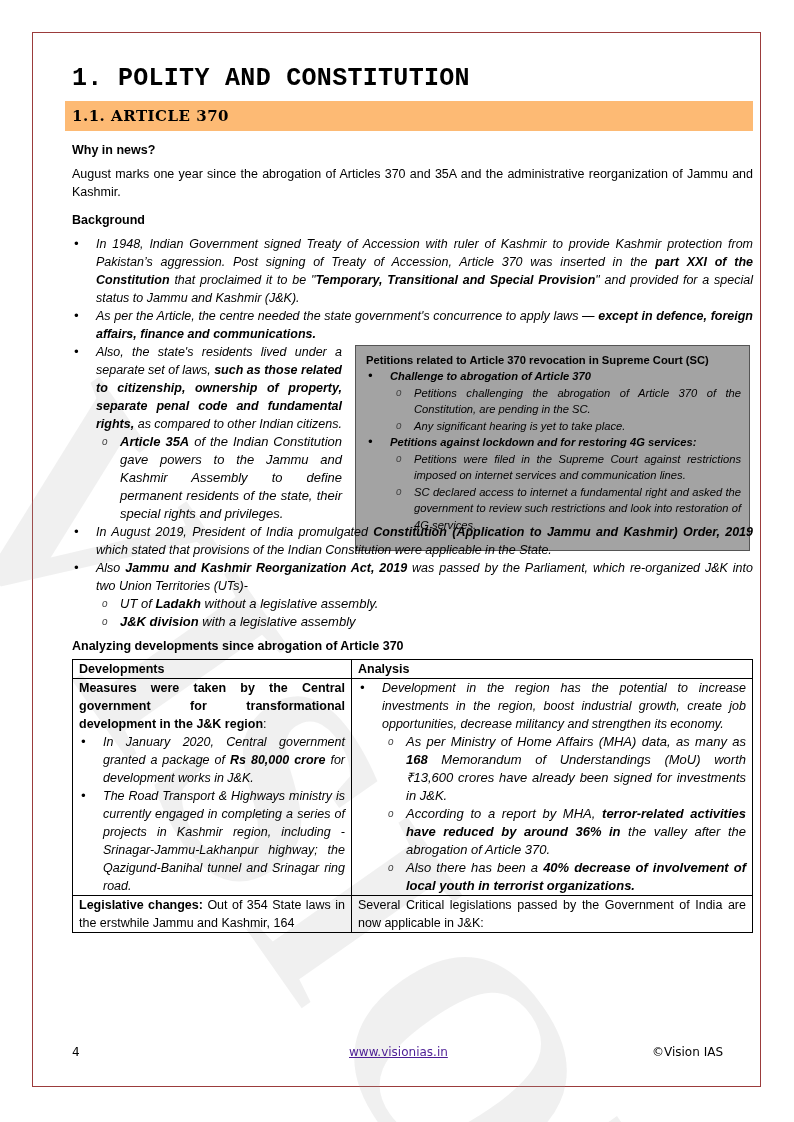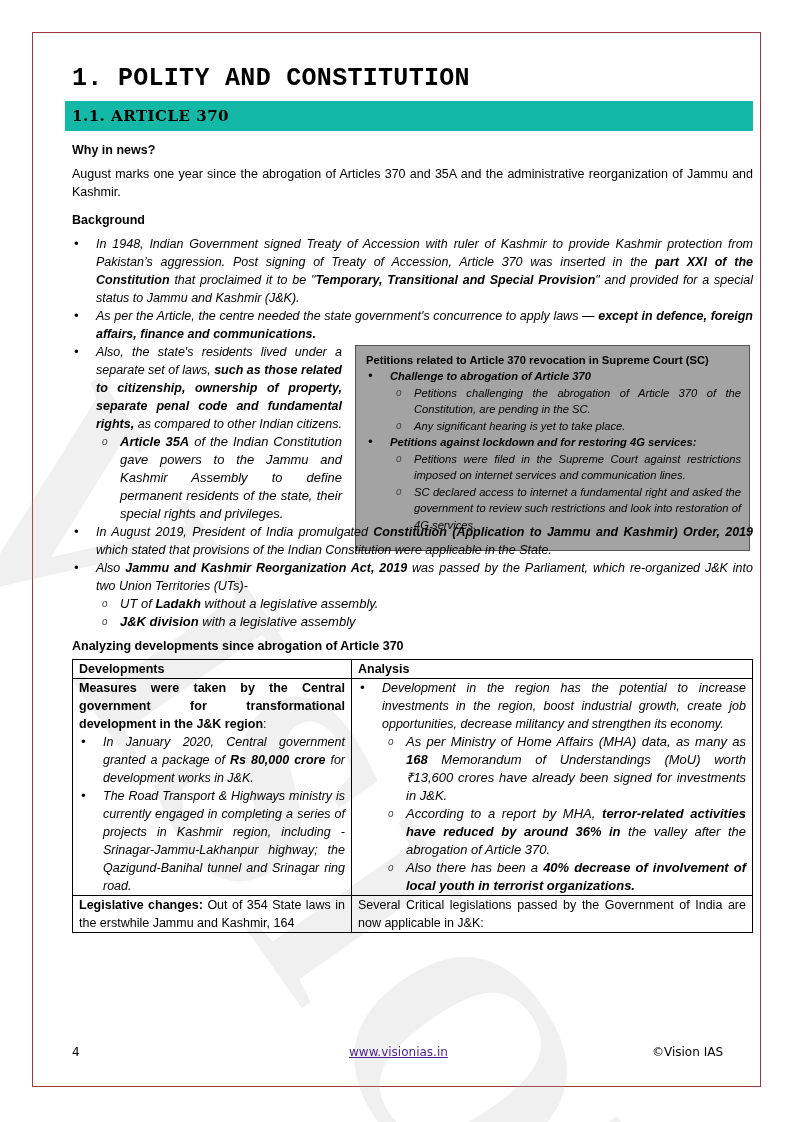--- a/index.html
+++ b/index.html
@@ -7,21 +7,21 @@
          font-family: "Liberation Sans", sans-serif; color: #000; }
   .page-border { position: absolute; left: 32px; top: 32px; width: 729px; height: 1055px;
                  border: 1.5px solid #9b3b3b; box-sizing: border-box; }
   .watermark { position: absolute; left: 160px; top: 330px; font-family: "Liberation Serif", serif;
                font-size: 300px; font-weight: bold; color: rgba(170,170,170,0.18);
                transform: rotate(55deg); transform-origin: left top; letter-spacing: 10px;
                pointer-events: none; white-space: nowrap; z-index: 0; }
   .content { position: absolute; left: 72px; top: 60px; width: 681px; z-index: 1; }
   h1 { font-family: Liberation Mono, monospace; font-weight: bold; font-size: 25px; margin: 4px 0 8px 0;
        letter-spacing: 0.3px; }
-  .h2-bar { background: #14b8a6; height: 30px; margin-left: -7px; width: 688px; display: flex;
+  .h2-bar { background: #fdba74; height: 30px; margin-left: -7px; width: 688px; display: flex;
             align-items: center; padding-left: 7px; box-sizing: border-box; }
   .h2-bar span { font-family: "DejaVu Serif", serif; font-weight: bold; font-size: 15px; letter-spacing: 0.5px; }
   .sub { font-weight: bold; font-size: 12.5px; margin: 12px 0 8px 0; }
   p { font-size: 12.5px; line-height: 18px; margin: 0; text-align: justify; }
   ul.b { list-style: none; padding: 0; margin: 0; font-style: italic; }
   ul.b > li { position: relative; padding-left: 24px; font-size: 12.5px; line-height: 18px; text-align: justify; }
   ul.b > li::before { content: "\2022"; position: absolute; left: 2px; top: 0; font-size: 13px; }
   ul.o { list-style: none; padding: 0; margin: 0; }
   ul.o > li { position: relative; padding-left: 24px; font-size: 13px; line-height: 18px; text-align: justify; }
   ul.o > li::before { content: "o"; position: absolute; left: 6px; top: 0; font-size: 10px; color: #444; }

